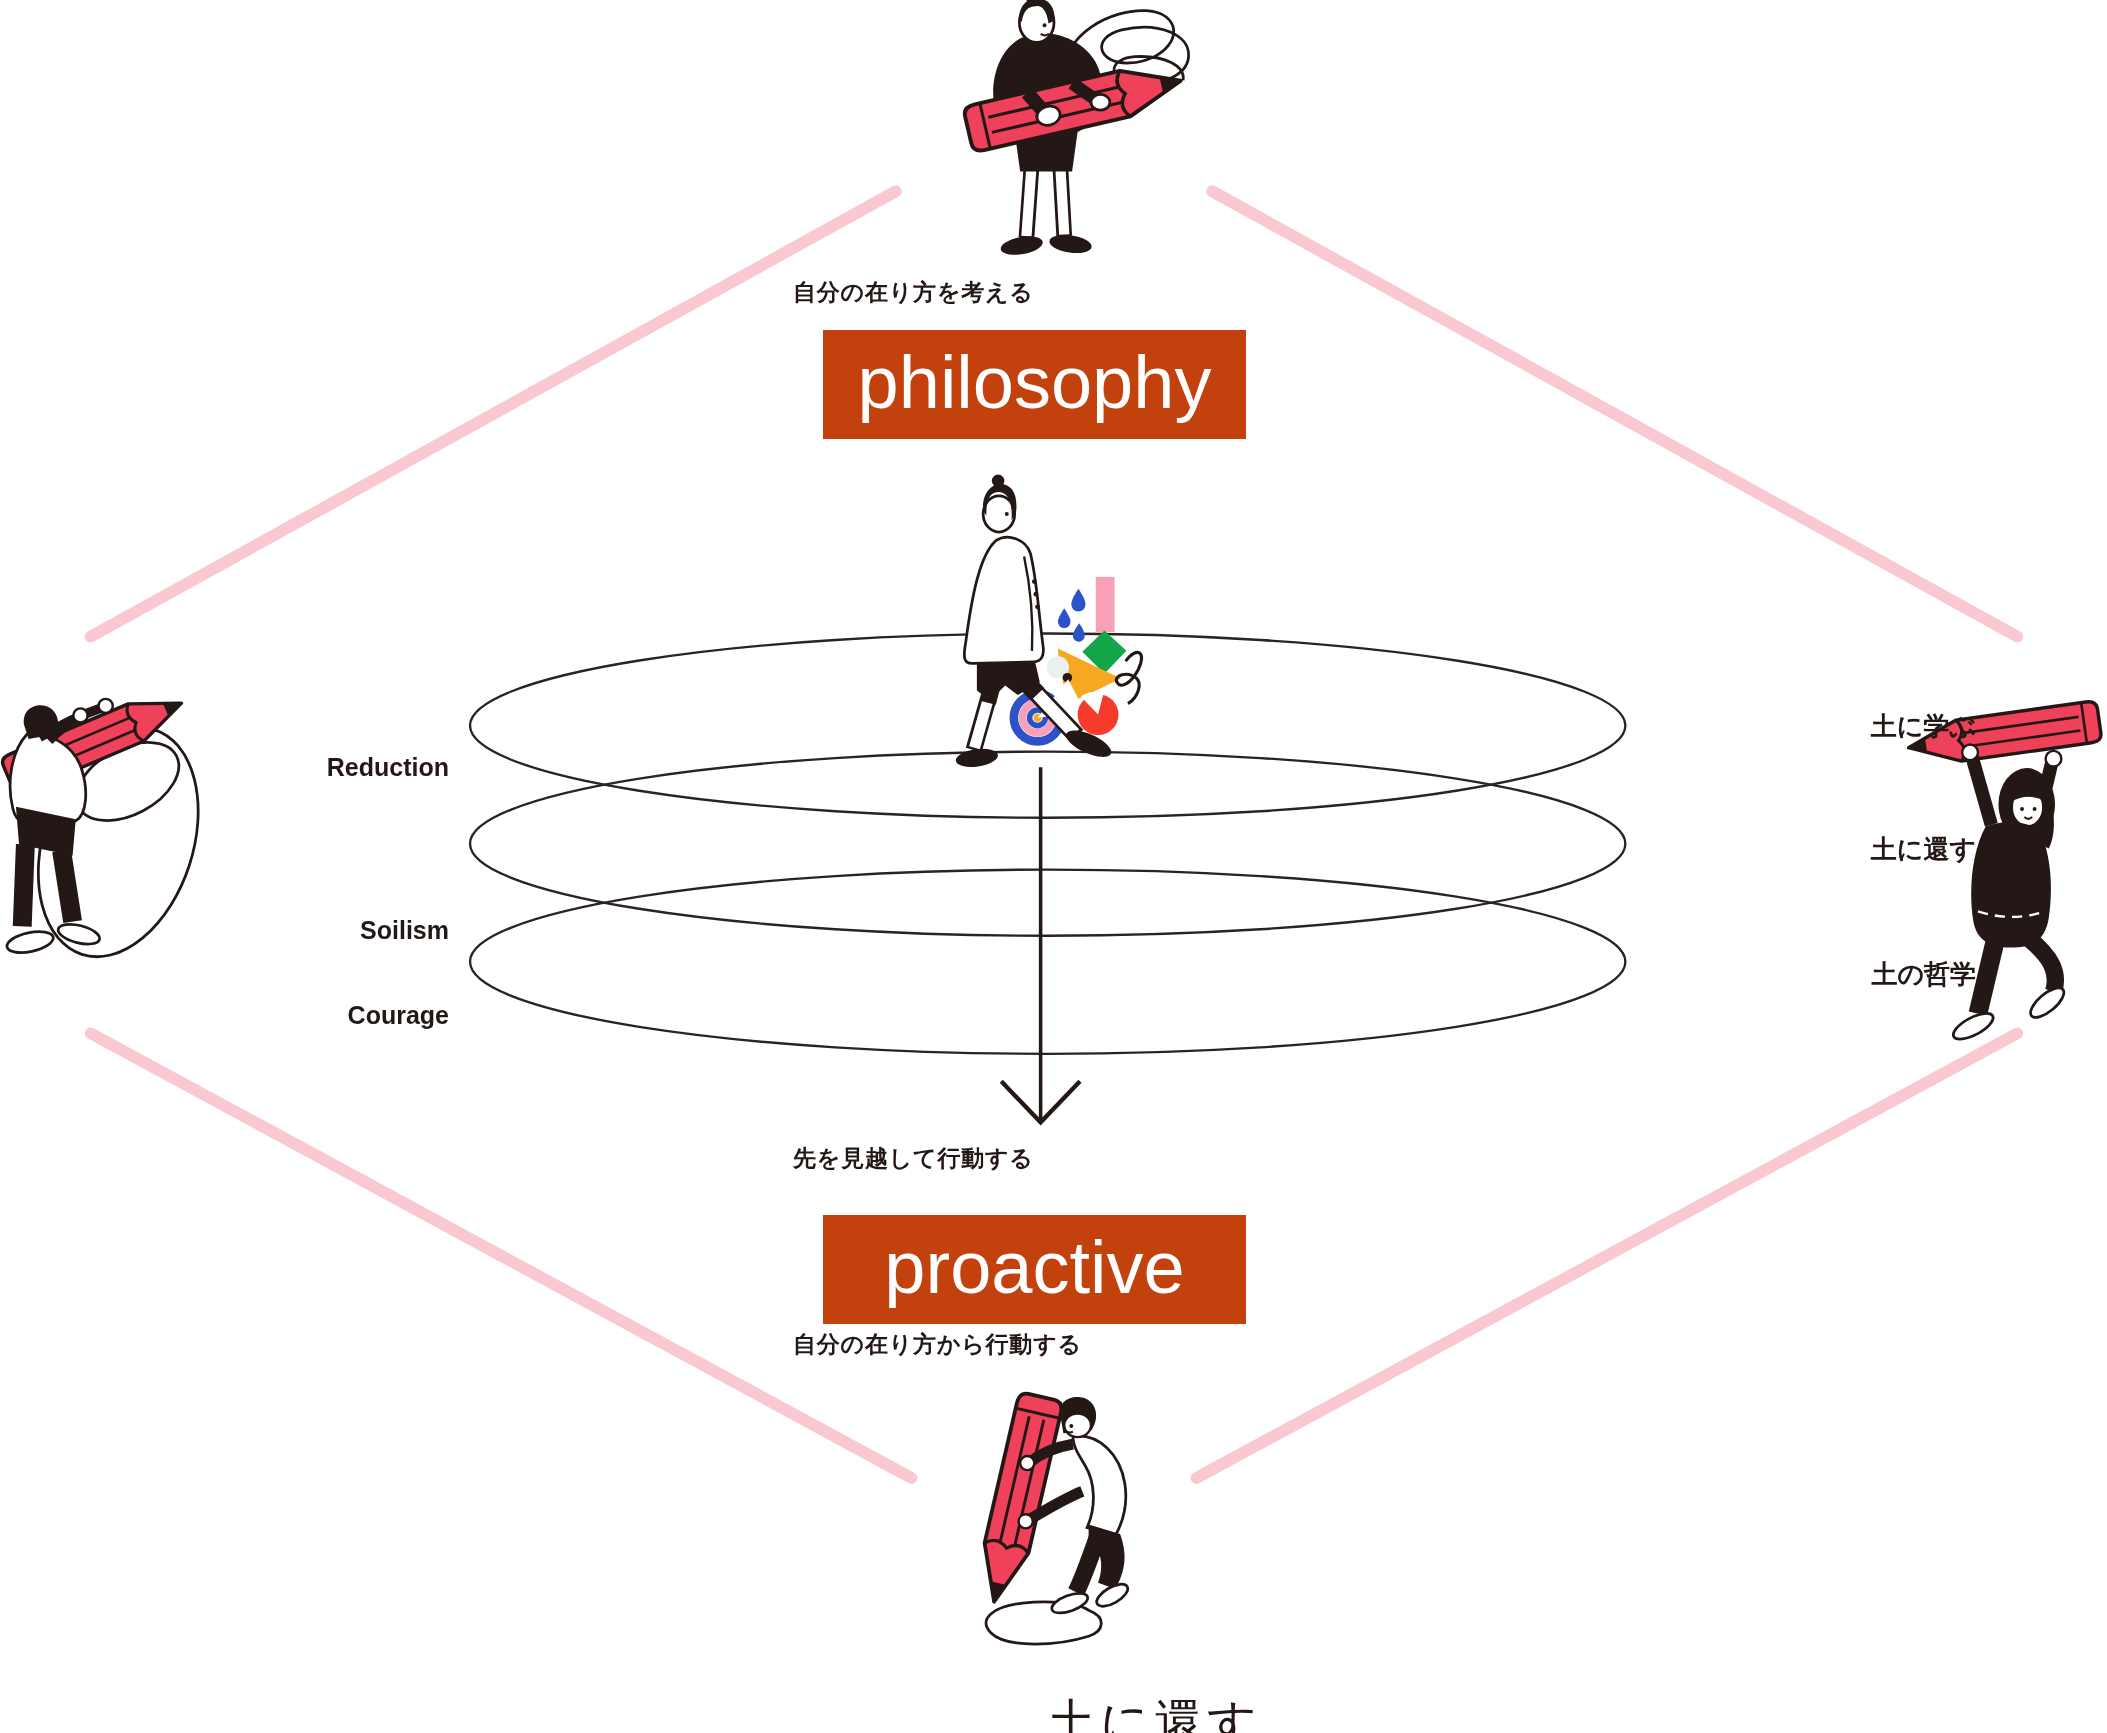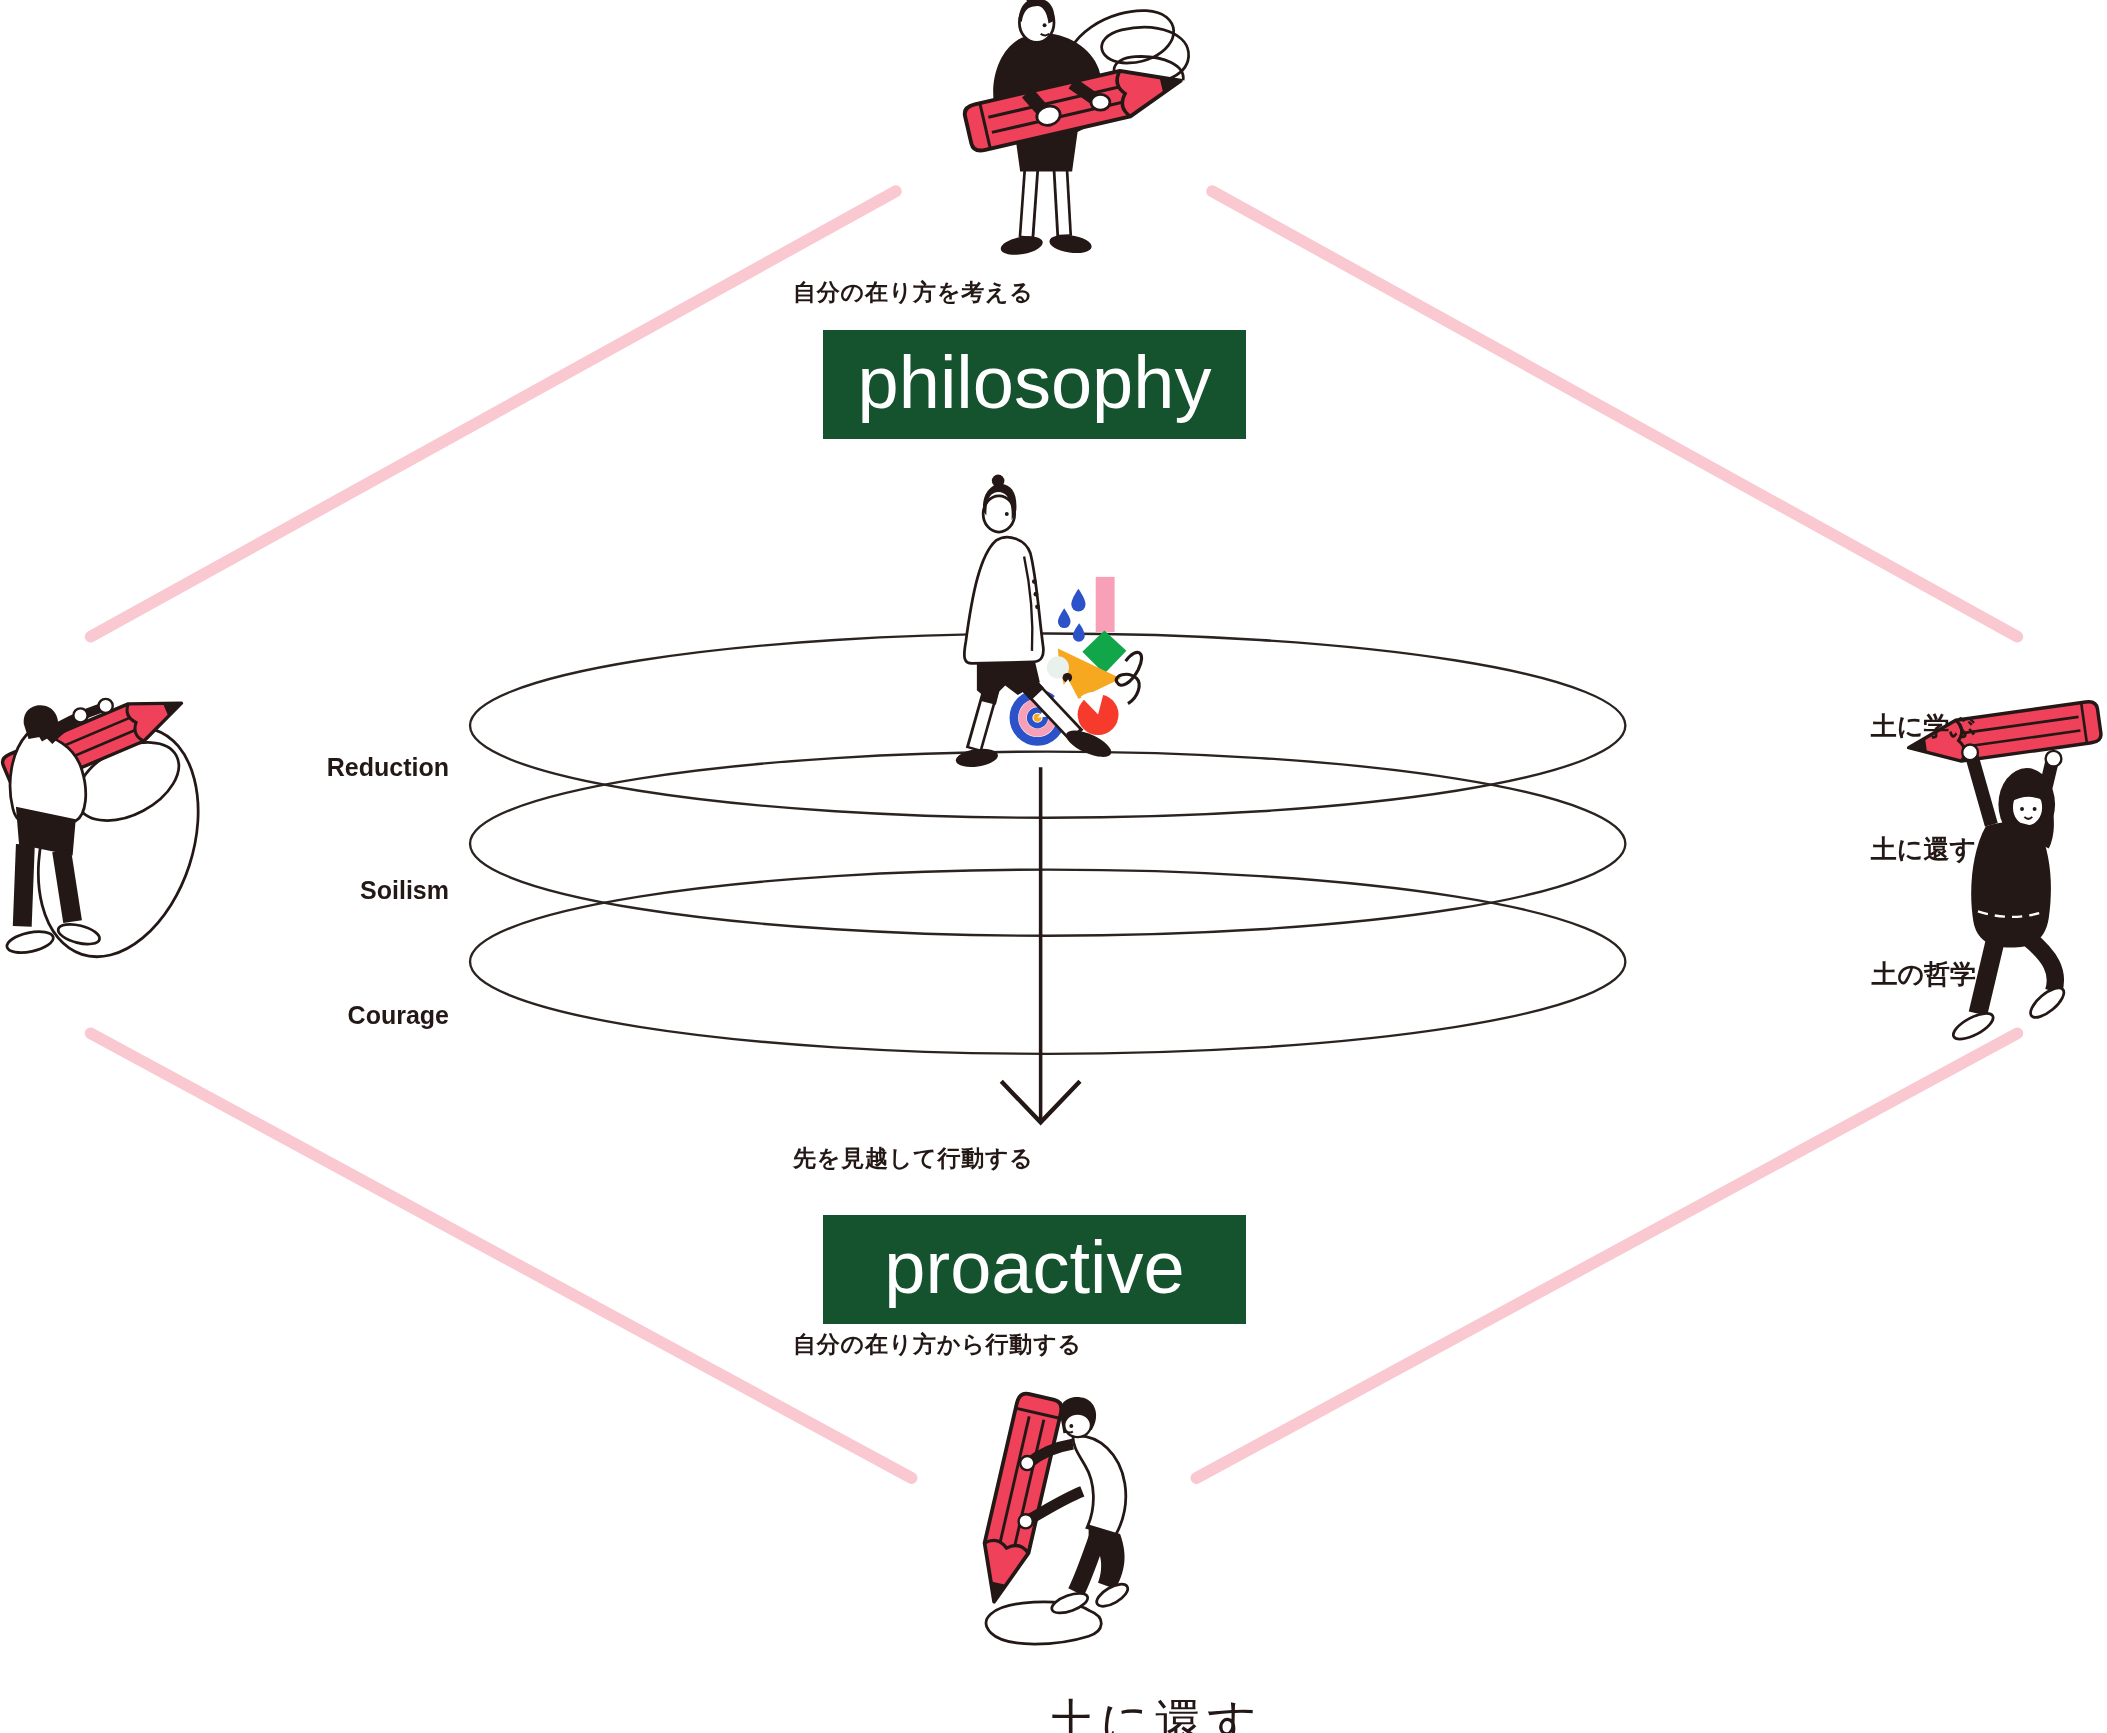--- a/index.html
+++ b/index.html
@@ -12,21 +12,21 @@
   .txt{position:absolute;white-space:nowrap;}
   .caption{
     left:793px;width:390px;text-align:left;
     font-size:23px;font-weight:700;line-height:31.5px;letter-spacing:0.8px;
   }
   .caption.top-cap{top:277px;}
   .caption.mid-above{top:1143px;}
   .caption.mid-below{top:1329px;}
   .banner{
     position:absolute;left:823px;width:423px;height:109px;
-    background:#14532d;color:#ffffff;text-align:center;
+    background:#c2410c;color:#ffffff;text-align:center;
     font-size:74px;line-height:105px;font-weight:400;letter-spacing:0px;
   }
   .banner.philosophy{top:330px;}
   .banner.proactive{top:1198px;margin-top:17px;}
   .layer-label-left{
     left:213px;width:236px;text-align:right;
     font-size:25px;font-weight:700;line-height:31.5px;margin-top:41px;
   }
   .layer-label-right{
     left:1645px;width:331px;text-align:right;
@@ -185,21 +185,21 @@
     <path d="M160,186 C150,214 142,238 132,258" fill="none" stroke="#231815" stroke-width="22"></path>
     <ellipse cx="124" cy="272" rx="24" ry="10" transform="rotate(-20 124 272)" fill="#ffffff" stroke="#231815" stroke-width="3.5"></ellipse>
     <ellipse cx="178" cy="262" rx="22" ry="10" transform="rotate(-30 178 262)" fill="#ffffff" stroke="#231815" stroke-width="3.5"></ellipse>
   </g>
 </svg>
 
 <div class="txt caption top-cap">自分の在り方を考える</div>
 <div class="banner philosophy">philosophy</div>
 
 <div class="txt layer-label-left" style="top:711px">Reduction</div>
-<div class="txt layer-label-left" style="top:834px">Soilism</div>
+<div class="txt layer-label-left" style="top:874px">Soilism</div>
 <div class="txt layer-label-left" style="top:959px">Courage</div>
 
 <div class="txt layer-label-right" style="top:711px">土に学ぶ</div>
 <div class="txt layer-label-right" style="top:834px">土に還す</div>
 <div class="txt layer-label-right" style="top:959px">土の哲学</div>
 
 <div class="txt caption mid-above">先を見越して行動する</div>
 <div class="banner proactive">proactive</div>
 <div class="txt caption mid-below">自分の在り方から行動する</div>
 

